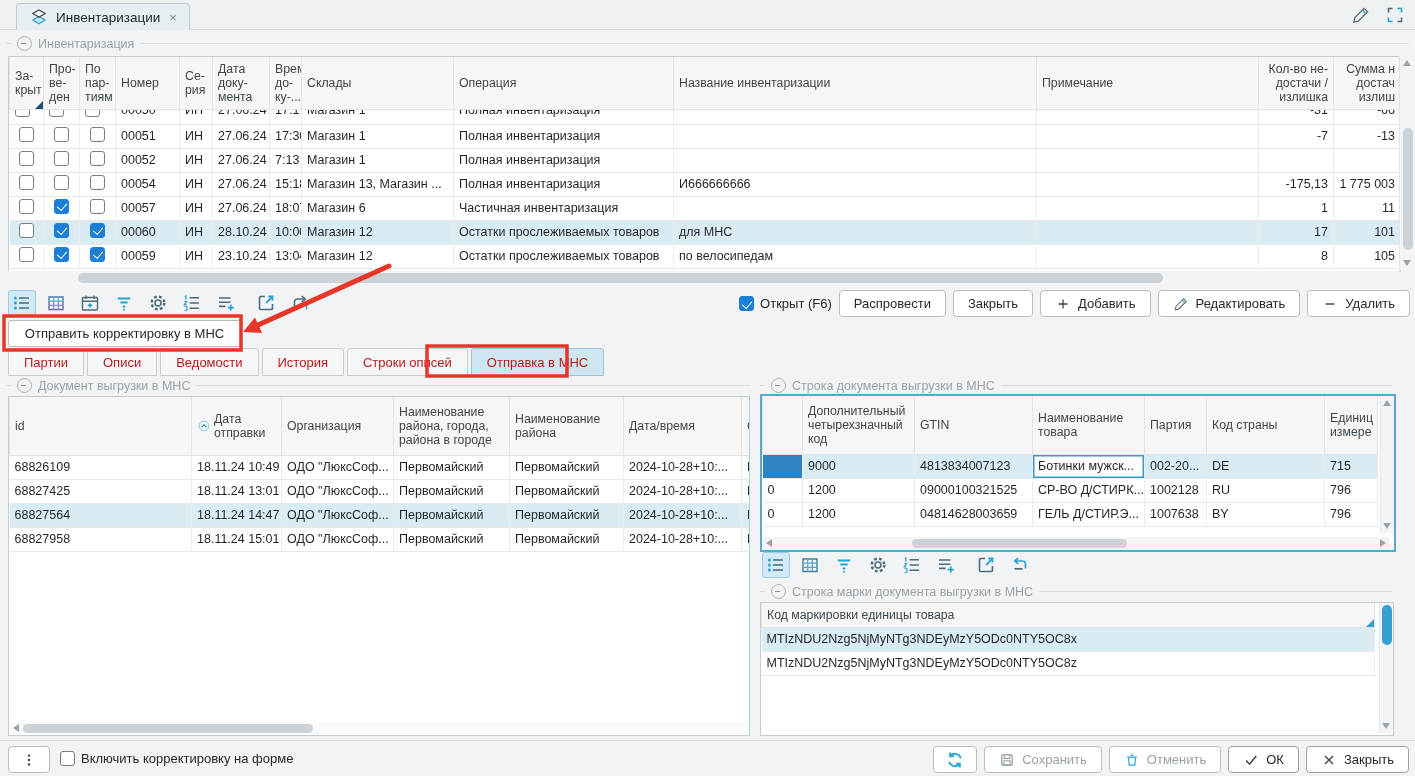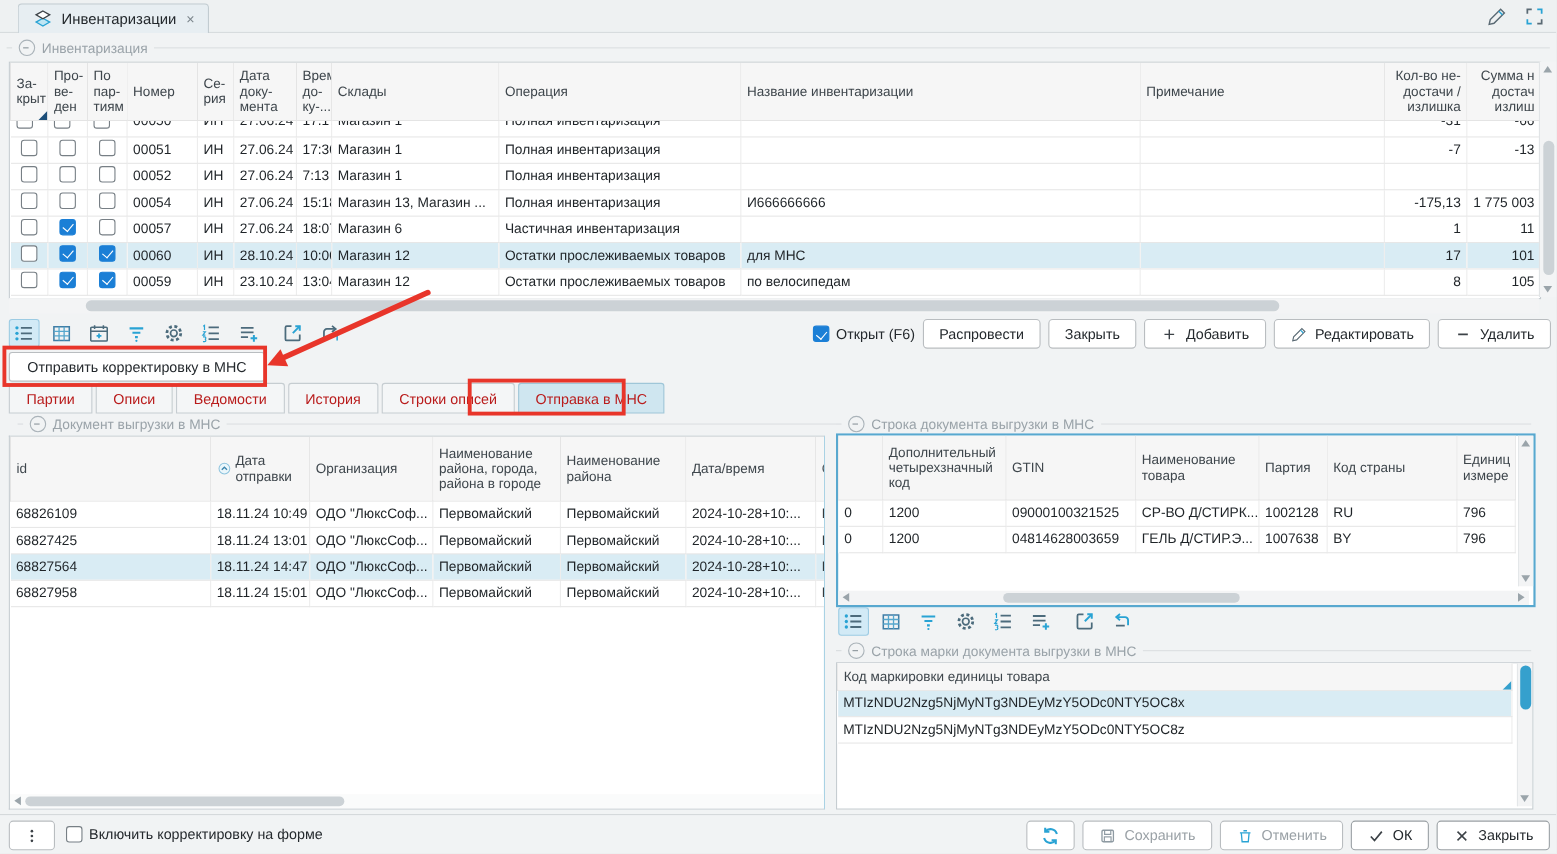--- a/index.html
+++ b/index.html
@@ -494,21 +494,21 @@
         <span>История</span>
       </div>
     <div class="ptab">
         <span>Строки описей</span>
       </div>
     <div class="ptab active">
         <span>Отправка в МНС</span>
       </div>
   </div>
 
-  <div class="grp" style="left:16px;top:378px;width:744px;align-items:center;">
+  <div class="grp" style="left:6px;top:378px;width:744px;align-items:center;">
     <span class="pre"></span>
       <span class="gminus"></span>
     <span>Документ выгрузки в МНС</span>
     <i class="gline"></i>
   </div>
   <div class="twrap" style="left:8px;top:396px;width:740px;height:338px;border-right-color:#a9d2e4;">
     <table class="dtable" style="width:742px">
         <colgroup>
           <col style="width: 182px;">
           <col style="width: 90px;">
@@ -606,20 +606,29 @@
             <th><span>GTIN</span></th>
             <th><span>Наименование
 товара</span></th>
             <th><span>Партия</span></th>
             <th><span>Код страны</span></th>
             <th><span>Единиц
 измере</span></th>
           </tr>
         </thead>
         <tbody>
+          <tr class="sel">
+            <td style="background: rgb(47, 131, 192);"><span></span></td>
+            <td><span>9000</span></td>
+            <td><span>4813834007123</span></td>
+            <td class="foc"><span>Ботинки мужск...</span></td>
+            <td><span>002-20...</span></td>
+            <td><span>DE</span></td>
+            <td><span>715</span></td>
+          </tr>
           <tr>
             <td><span>0</span></td>
             <td><span>1200</span></td>
             <td><span>09000100321525</span></td>
             <td><span>СР-ВО Д/СТИРК...</span></td>
             <td><span>1002128</span></td>
             <td><span>RU</span></td>
             <td><span>796</span></td>
           </tr>
           <tr>

